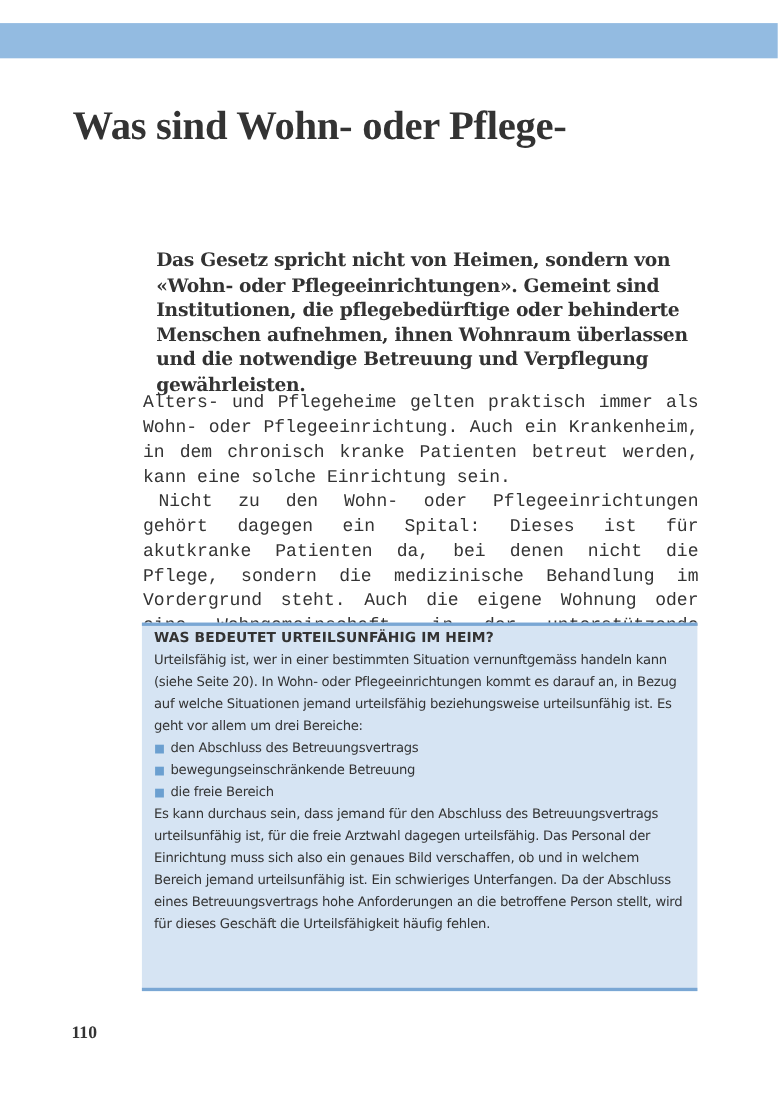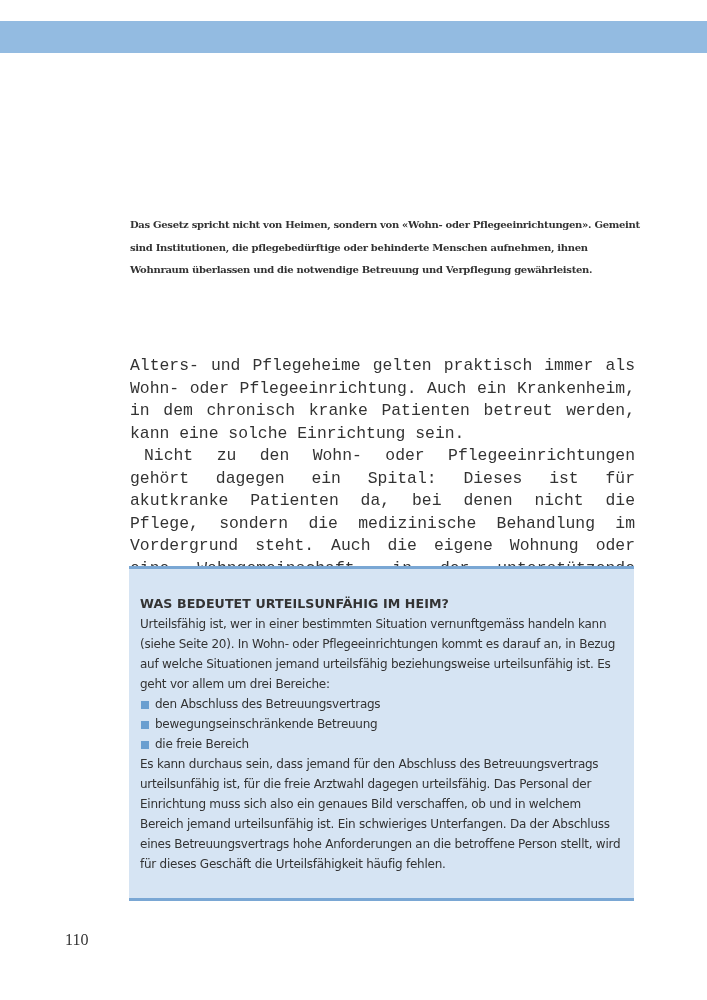--- a/index.html
+++ b/index.html
@@ -13,68 +13,68 @@
     }
     .title {
       position: absolute; left: 66px; top: 93px; width: 560px;
       font-family: "Liberation Serif", serif; font-weight: bold;
       font-size: 37px; line-height: 44px; color: #333333;
       margin: 0; letter-spacing: -0.3px;
     }
     .lead {
       position: absolute; left: 130px; top: 214px; width: 510px;
       font-family: "DejaVu Serif", serif; font-weight: bold;
-      font-size: 10px; line-height: 22.5px; color: #333333;
-      margin: 0; letter-spacing: -0.3px;
+      font-size: 17px; line-height: 22.5px; color: #333333;
+      margin: 12px; letter-spacing: -0.3px;
     }
     .body-text {
       position: absolute; left: 130px; top: 355px; width: 505px;
       font-family: Liberation Mono, monospace;
       font-size: 16.4px; line-height: 22.5px; color: #333333;
       text-align: justify;
     }
     .body-text p { margin: 0; }
     .body-text p + p { text-indent: 14px; }
     .info-box {
       position: absolute; left: 129px; top: 566px; width: 505px; height: 335px;
       background: #d6e4f3;
       border-top: 3px solid #7aa7d4;
       border-bottom: 3px solid #7aa7d4;
       box-sizing: border-box;
-      padding: 25px 10px 0 11px;
+      padding: 1px 10px 0 11px;
       font-family: "DejaVu Sans", sans-serif; color: #333333;
     }
     .box-heading {
       font-family: "DejaVu Sans", sans-serif; font-weight: bold;
       font-size: 12.6px; line-height: 20px; margin: 0; letter-spacing: 0.1px;
     }
     .box-para {
       font-size: 12px; line-height: 20px; margin: 0; letter-spacing: -0.25px;
     }
     .box-list { list-style: none; margin: 0; padding: 0; }
     .box-list li {
       font-size: 12px; line-height: 20px; position: relative;
       padding-left: 15px; letter-spacing: -0.25px;
     }
     .bullet {
       position: absolute; left: 1px; top: 7px; width: 8px; height: 8px;
       background: #6b9fd0;
     }
     .page-number {
       position: absolute; left: 65px; top: 931px;
-      font-family: "Liberation Serif", serif; font-size: 16px; color: #333333;
+      font-family: "Liberation Serif", serif; font-size: 16px; color: #333333; font-weight: bold;
     }
   </style>
 </head>
 <body>
 
 <div class="top-band"></div>
 
 <h1 class="title">
-  <br>
+  <span>Was sind Wohn- oder Pflege-</span><br>
 </h1>
 
 <p class="lead">Das Gesetz spricht nicht von Heimen, sondern von «Wohn- oder Pflegeeinrichtungen». Gemeint sind Institutionen, die pflegebedürftige oder behinderte Menschen aufnehmen, ihnen Wohnraum überlassen und die notwendige Betreuung und Verpflegung gewährleisten.</p>
 
 <div class="body-text">
   <p>Alters- und Pflegeheime gelten praktisch immer als Wohn- oder Pflegeeinrichtung. Auch ein Krankenheim, in dem chronisch kranke Patienten betreut werden, kann eine solche Einrichtung sein.</p>
   <p>Nicht zu den Wohn- oder Pflegeeinrichtungen gehört dagegen ein Spital: Dieses ist für akutkranke Patienten da, bei denen nicht die Pflege, sondern die medizinische Behandlung im Vordergrund steht. Auch die eigene Wohnung oder eine Wohngemeinschaft, in der unterstützende Dienste wie Mahlzeitendienst, Spitex möglich sind, zählt nicht zu diesen Einrichtungen.</p>
 </div>
 
 <div class="info-box">

